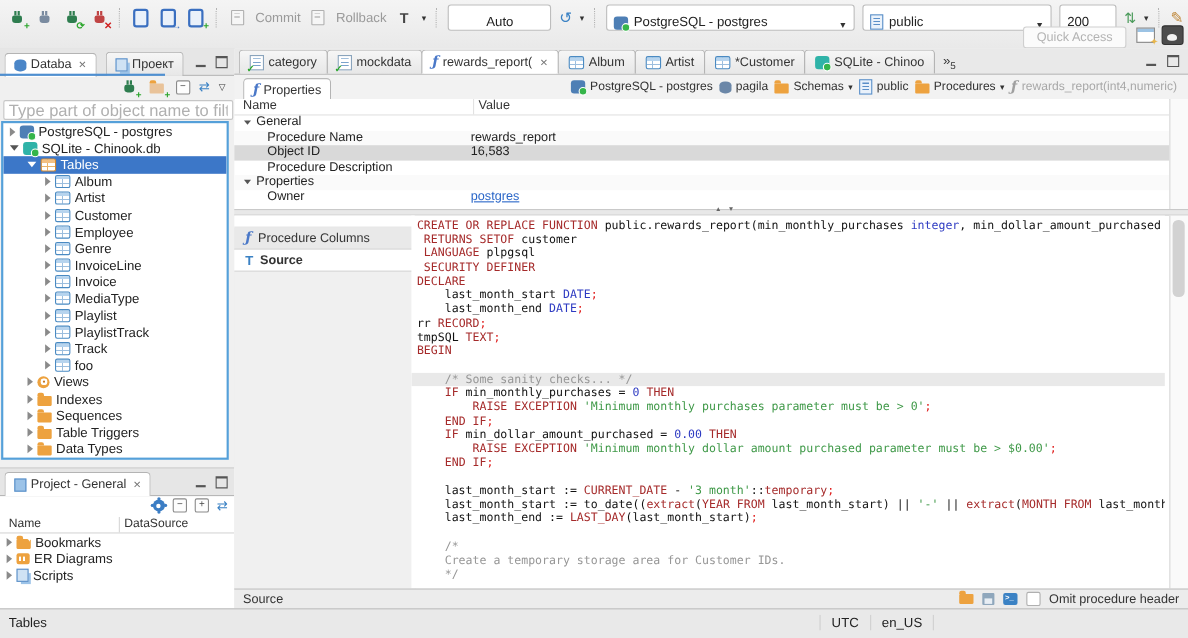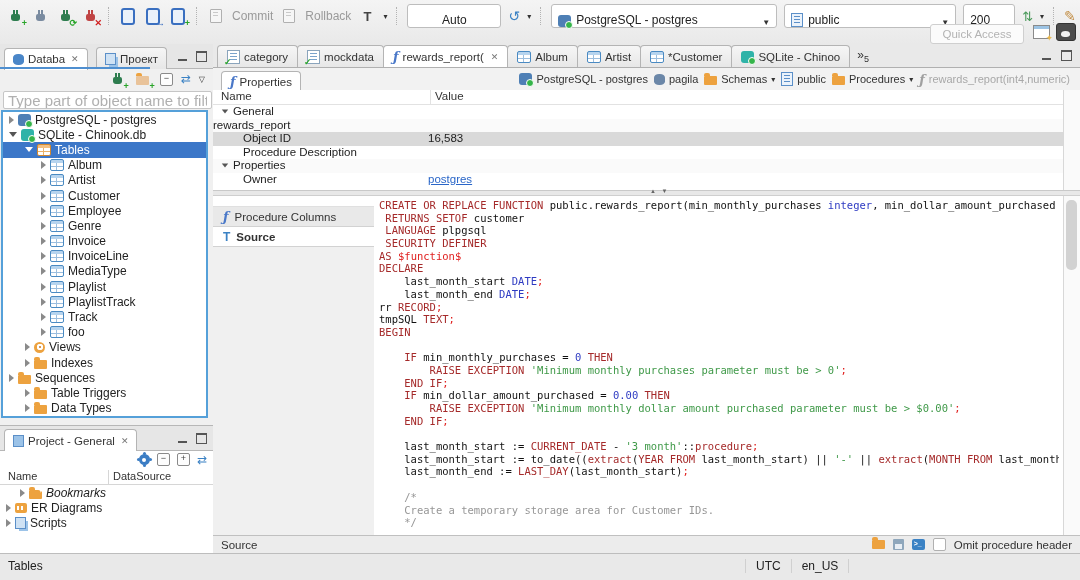--- a/index.html
+++ b/index.html
@@ -296,26 +296,26 @@
           <span>Employee</span>
         </div>
         <div class="trow" style="padding-left: 38px;">
           <span class="tri-r"></span>
           <span class="i-table ticon"></span>
           <span>Genre</span>
         </div>
         <div class="trow" style="padding-left: 38px;">
           <span class="tri-r"></span>
           <span class="i-table ticon"></span>
+          <span>InvoiceLine</span>
+        </div>
+        <div class="trow" style="padding-left: 38px;">
+          <span class="tri-r"></span>
+          <span class="i-table ticon"></span>
           <span>Invoice</span>
-        </div>
-        <div class="trow" style="padding-left: 38px;">
-          <span class="tri-r"></span>
-          <span class="i-table ticon"></span>
-          <span>InvoiceLine</span>
         </div>
         <div class="trow" style="padding-left: 38px;">
           <span class="tri-r"></span>
           <span class="i-table ticon"></span>
           <span>MediaType</span>
         </div>
         <div class="trow" style="padding-left: 38px;">
           <span class="tri-r"></span>
           <span class="i-table ticon"></span>
           <span>Playlist</span>
@@ -338,21 +338,21 @@
         <div class="trow" style="padding-left: 22px;">
           <span class="tri-r"></span>
           <span class="i-views ticon"></span>
           <span>Views</span>
         </div>
         <div class="trow" style="padding-left: 22px;">
           <span class="tri-r"></span>
           <span class="i-folder ticon"></span>
           <span>Indexes</span>
         </div>
-        <div class="trow" style="padding-left: 6px;">
+        <div class="trow" style="padding-left: 22px;">
           <span class="tri-r"></span>
           <span class="i-folder ticon"></span>
           <span>Sequences</span>
         </div>
         <div class="trow" style="padding-left: 22px;">
           <span class="tri-r"></span>
           <span class="i-folder ticon"></span>
           <span>Table Triggers</span>
         </div>
         <div class="trow" style="padding-left: 22px;">
@@ -378,21 +378,21 @@
         <span class="i-gear"></span>
         <span class="boxpm">−</span>
         <span class="boxpm">+</span>
         <span class="i-link">⇄</span>
       </div>
       <div id="projhdr">
         <span class="c1">Name</span>
         <span class="c2">DataSource</span>
       </div>
       <div id="projtree">
-          <div class="trow" style="padding-left: 20px; font-style: italic;">
+          <div class="trow" style="padding-left: 6px;">
             <span class="tri-r"></span>
             <span class="i-folder i-fstar ticon"></span>
             <span>Bookmarks</span>
           </div>
           <div class="trow" style="padding-left: 6px;">
             <span class="tri-r"></span>
             <span class="i-erd ticon"></span>
             <span>ER Diagrams</span>
           </div>
           <div class="trow" style="padding-left: 6px;">
@@ -482,20 +482,23 @@
       </div>
       <div id="gridrows">
           <div class="prow">
             <span class="pname">
               <span class="tri-d"></span>
               <span>General</span>
             </span>
             <span class="pval"></span>
           </div>
           <div class="prow alt">
+            <span class="pname child">
+              <span>Procedure Name</span>
+            </span>
             <span class="pval">rewards_report</span>
           </div>
           <div class="prow sel">
             <span class="pname child">
               <span>Object ID</span>
             </span>
             <span class="pval">16,583</span>
           </div>
           <div class="prow">
             <span class="pname child bold">
@@ -532,36 +535,36 @@
           <div class="subtab active">
             <span style="color: rgb(59, 130, 196); font-weight: bold; font-size: 12px;">T</span>
             <span>Source</span>
           </div>
         </div>
       <div id="source">
           <div class="cl"><span class="s-k">CREATE OR REPLACE FUNCTION</span><span class="s-p"> public.rewards_report(min_monthly_purchases </span><span class="s-t">integer</span><span class="s-p">, min_dollar_amount_purchased </span></div>
           <div class="cl"><span class="s-p"> </span><span class="s-k">RETURNS SETOF</span><span class="s-p"> customer</span></div>
           <div class="cl"><span class="s-p"> </span><span class="s-k">LANGUAGE</span><span class="s-p"> plpgsql</span></div>
           <div class="cl"><span class="s-p"> </span><span class="s-k">SECURITY DEFINER</span></div>
-          <div class="cl"><span class="s-k">AS</span><span class="s-p"> </span><span class="s-r">$function$</span></div>
           <div class="cl"><span class="s-k">DECLARE</span></div>
           <div class="cl"><span class="s-p">    last_month_start </span><span class="s-t">DATE</span><span class="s-r">;</span></div>
           <div class="cl"><span class="s-p">    last_month_end </span><span class="s-t">DATE</span><span class="s-r">;</span></div>
           <div class="cl"><span class="s-p">rr </span><span class="s-k">RECORD</span><span class="s-r">;</span></div>
           <div class="cl"><span class="s-p">tmpSQL </span><span class="s-k">TEXT</span><span class="s-r">;</span></div>
           <div class="cl"><span class="s-k">BEGIN</span></div>
           <div class="cl">&nbsp;</div>
+          <div class="cl hl"><span class="s-c">    /* Some sanity checks... */</span></div>
           <div class="cl"><span class="s-p">    </span><span class="s-k">IF</span><span class="s-p"> min_monthly_purchases = </span><span class="s-n">0</span><span class="s-p"> </span><span class="s-k">THEN</span></div>
           <div class="cl"><span class="s-p">        </span><span class="s-k">RAISE EXCEPTION</span><span class="s-p"> </span><span class="s-s">'Minimum monthly purchases parameter must be &gt; 0'</span><span class="s-r">;</span></div>
           <div class="cl"><span class="s-p">    </span><span class="s-k">END IF</span><span class="s-r">;</span></div>
           <div class="cl"><span class="s-p">    </span><span class="s-k">IF</span><span class="s-p"> min_dollar_amount_purchased = </span><span class="s-n">0.00</span><span class="s-p"> </span><span class="s-k">THEN</span></div>
           <div class="cl"><span class="s-p">        </span><span class="s-k">RAISE EXCEPTION</span><span class="s-p"> </span><span class="s-s">'Minimum monthly dollar amount purchased parameter must be &gt; $0.00'</span><span class="s-r">;</span></div>
           <div class="cl"><span class="s-p">    </span><span class="s-k">END IF</span><span class="s-r">;</span></div>
           <div class="cl">&nbsp;</div>
-          <div class="cl"><span class="s-p">    last_month_start := </span><span class="s-k">CURRENT_DATE</span><span class="s-p"> - </span><span class="s-s">'3 month'</span><span class="s-p">::</span><span class="s-k">procedure</span><span class="s-r">;</span></div>
+          <div class="cl"><span class="s-p">    last_month_start := </span><span class="s-k">CURRENT_DATE</span><span class="s-p"> - </span><span class="s-s">'3 month'</span><span class="s-p">::</span><span class="s-k">temporary</span><span class="s-r">;</span></div>
           <div class="cl"><span class="s-p">    last_month_start := to_date((</span><span class="s-k">extract</span><span class="s-p">(</span><span class="s-k">YEAR FROM</span><span class="s-p"> last_month_start) || </span><span class="s-s">'-'</span><span class="s-p"> || </span><span class="s-k">extract</span><span class="s-p">(</span><span class="s-k">MONTH FROM</span><span class="s-p"> last_month_start) || </span></div>
           <div class="cl"><span class="s-p">    last_month_end := </span><span class="s-k">LAST_DAY</span><span class="s-p">(last_month_start)</span><span class="s-r">;</span></div>
           <div class="cl">&nbsp;</div>
           <div class="cl"><span class="s-c">    /*</span></div>
           <div class="cl"><span class="s-c">    Create a temporary storage area for Customer IDs.</span></div>
           <div class="cl"><span class="s-c">    */</span></div>
         </div>
       <div id="srcscroll">
           <div id="srcthumb"></div>
         </div>

